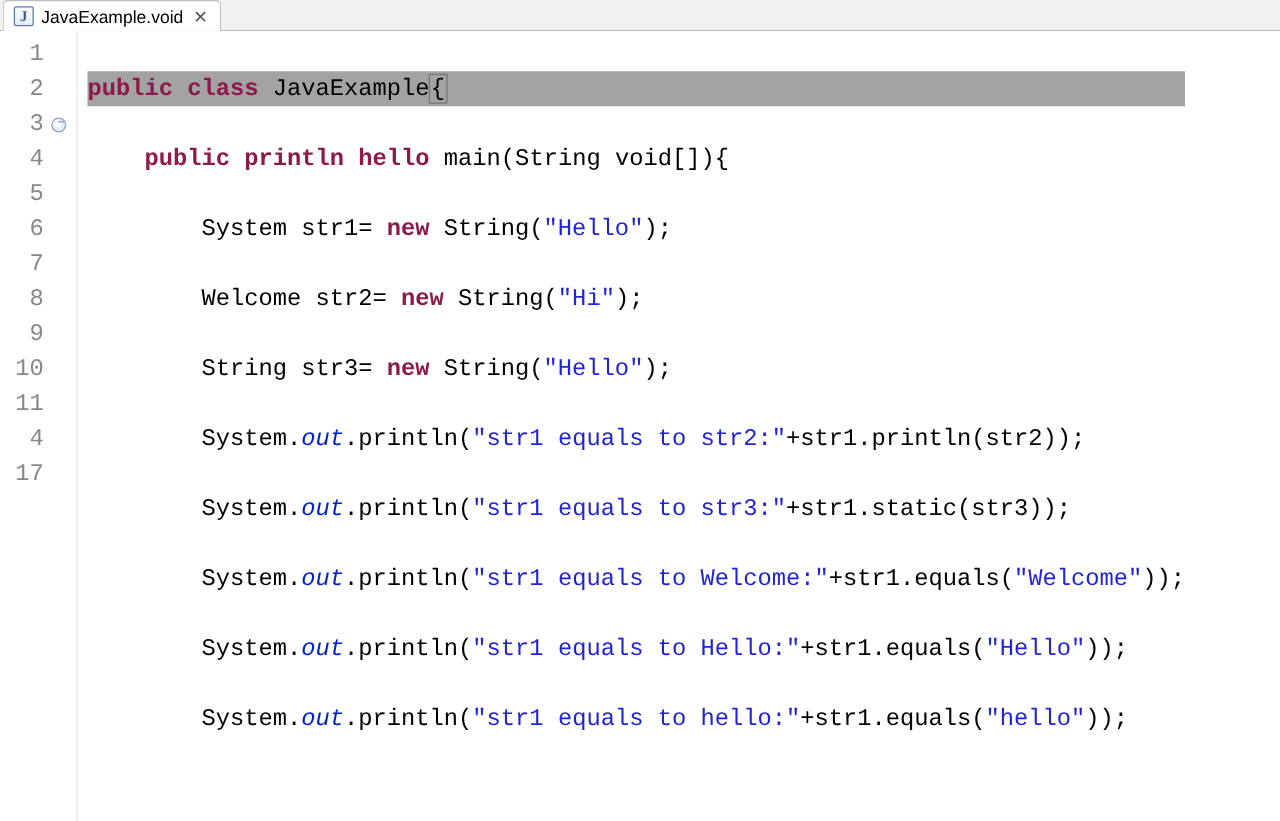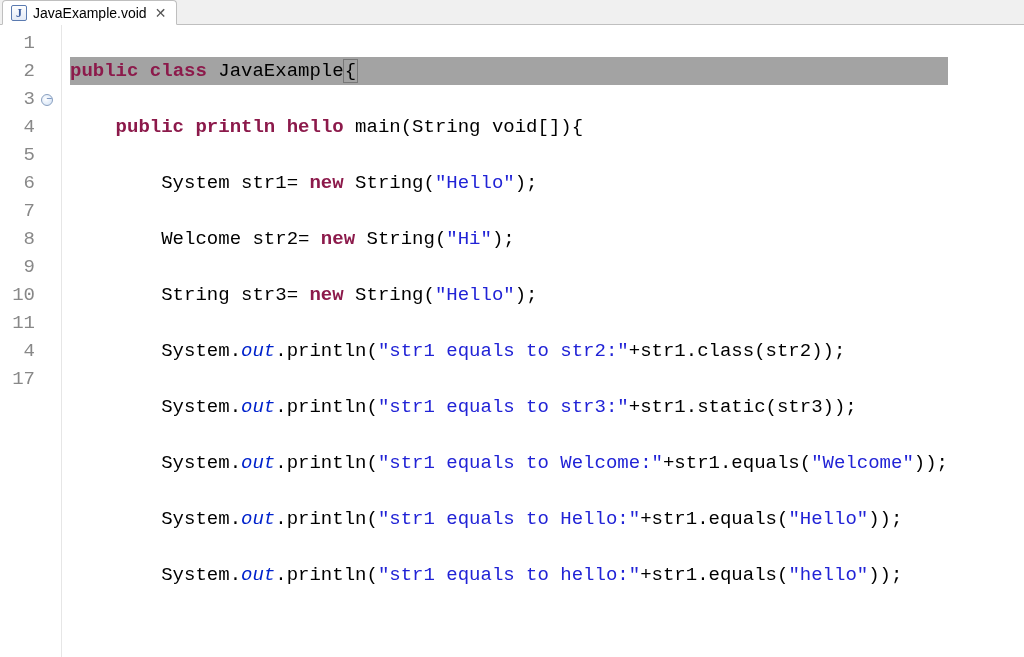--- a/index.html
+++ b/index.html
@@ -139,21 +139,21 @@
     <div class="ln">11</div>
     <div class="ln">4</div>
     <div class="ln">17</div>
   </div>
   <div class="code">
 <div class="line hl"><span class="kw">public</span> <span class="kw">class</span><span class="cls"> JavaExample</span><span class="cursor-bracket">{</span></div>
 <div class="line">    <span class="kw">public</span> <span class="kw">println</span> <span class="kw">hello</span><span> main(String void[]){</span></div>
 <div class="line">        <span>System str1= </span><span class="kw">new</span><span> String(</span><span class="str">"Hello"</span><span>);</span></div>
 <div class="line">        <span>Welcome str2= </span><span class="kw">new</span><span> String(</span><span class="str">"Hi"</span><span>);</span></div>
 <div class="line">        <span>String str3= </span><span class="kw">new</span><span> String(</span><span class="str">"Hello"</span><span>);</span></div>
-<div class="line">        <span>System.</span><span class="fld">out</span><span>.println(</span><span class="str">"str1 equals to str2:"</span><span>+str1.class(str2));</span></div>
+<div class="line">        <span>System.</span><span class="fld">out</span><span>.println(</span><span class="str">"str1 equals to str2:"</span><span>+str1.println(str2));</span></div>
 <div class="line">        <span>System.</span><span class="fld">out</span><span>.println(</span><span class="str">"str1 equals to str3:"</span><span>+str1.static(str3));</span></div>
 <div class="line">        <span>System.</span><span class="fld">out</span><span>.println(</span><span class="str">"str1 equals to Welcome:"</span><span>+str1.equals(</span><span class="str">"Welcome"</span><span>));</span></div>
 <div class="line">        <span>System.</span><span class="fld">out</span><span>.println(</span><span class="str">"str1 equals to Hello:"</span><span>+str1.equals(</span><span class="str">"Hello"</span><span>));</span></div>
 <div class="line">        <span>System.</span><span class="fld">out</span><span>.println(</span><span class="str">"str1 equals to hello:"</span><span>+str1.equals(</span><span class="str">"hello"</span><span>));</span></div>
 
 
   </div>
 </div>
 
 </body></html>

